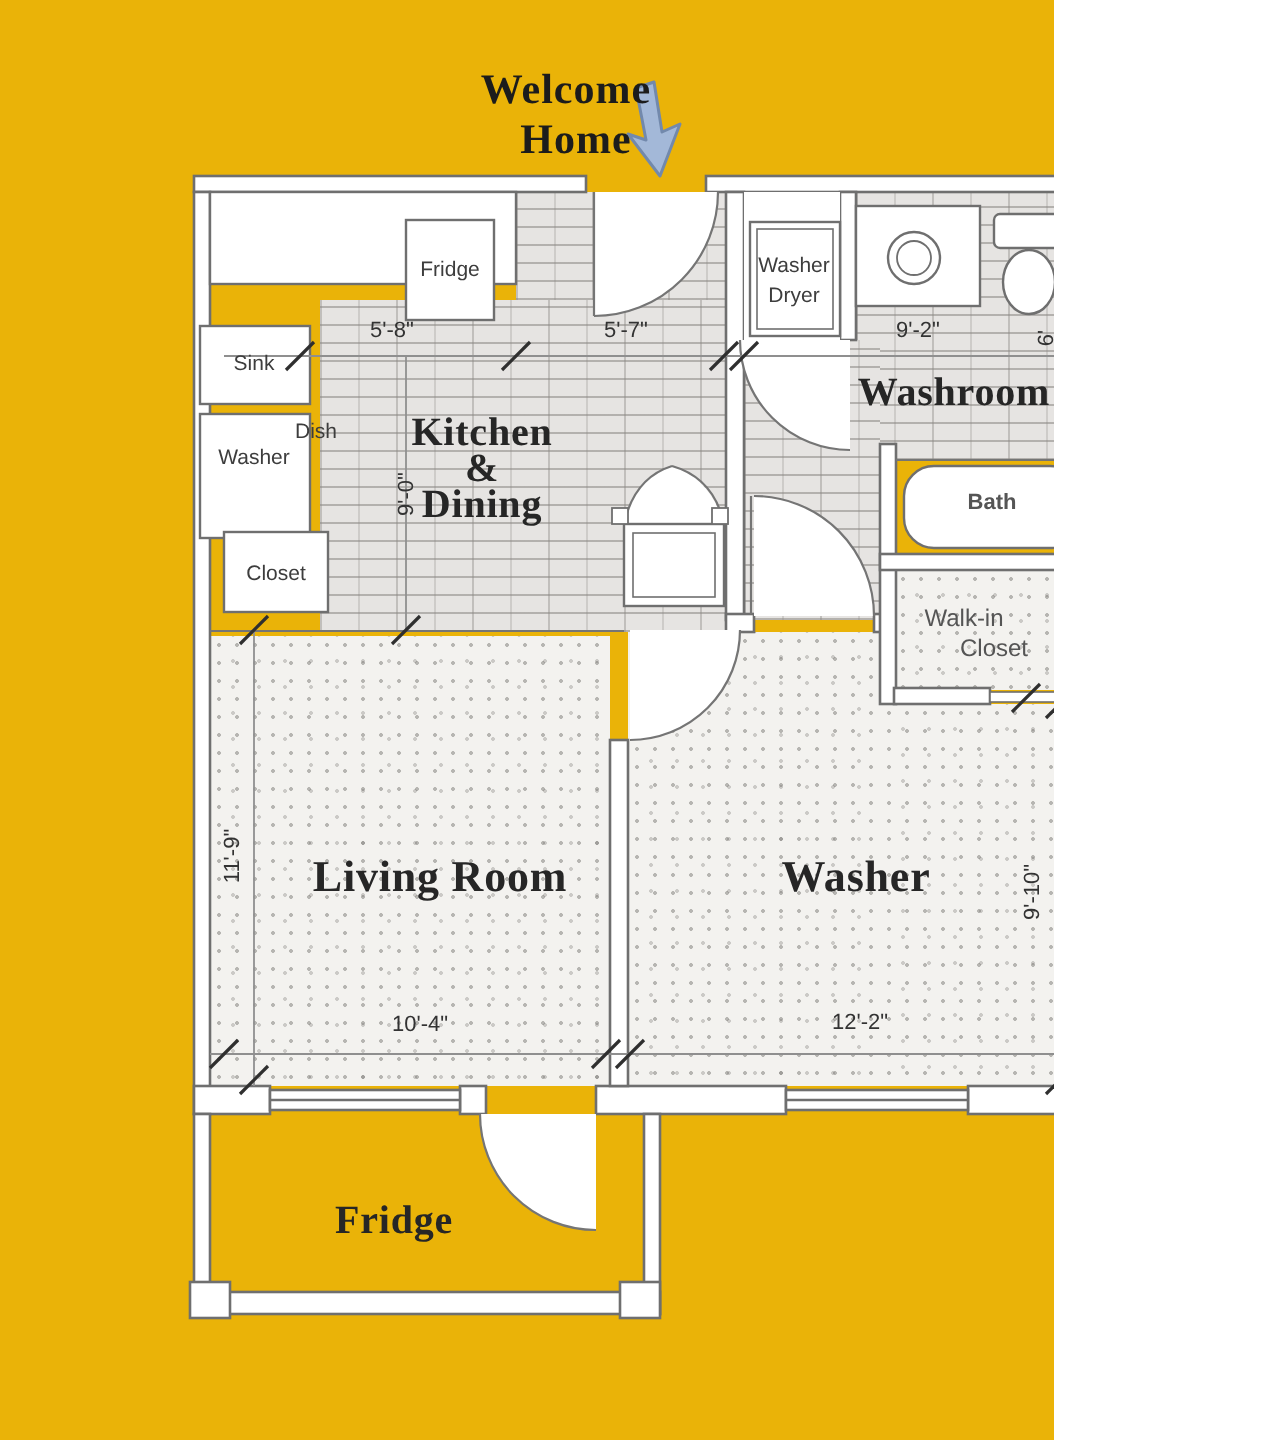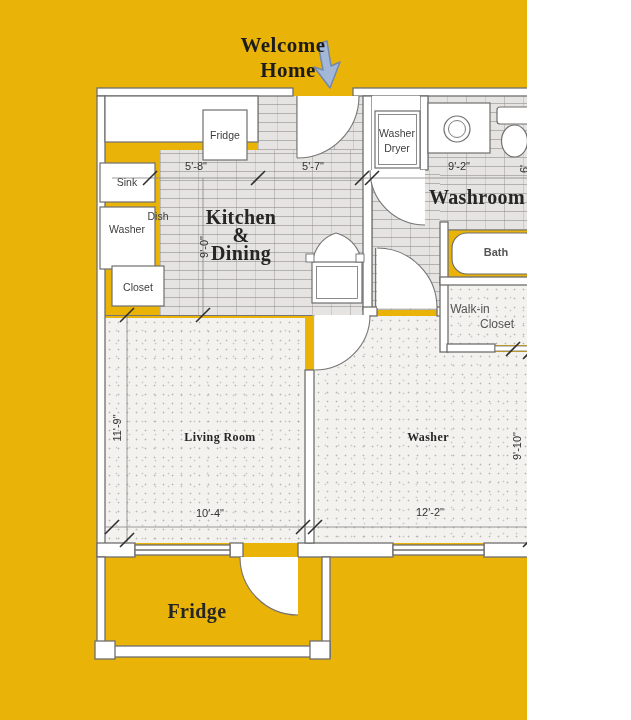--- a/index.html
+++ b/index.html
@@ -13,21 +13,21 @@
       repeating-linear-gradient(90deg, transparent 0 19px, rgba(150,147,143,.30) 19px 20px, transparent 20px 38px);}
   .stipple{background-color:#f3f2ef;
     background-image:
       radial-gradient(rgba(110,108,104,.45) 0.8px, transparent 1.1px),
       radial-gradient(rgba(110,108,104,.30) 0.8px, transparent 1.1px);
     background-size:9px 9px,13px 13px;background-position:0 0,5px 6px;}
   svg{position:absolute;left:0;top:0;}
   .lbl{position:absolute;transform:translate(-50%,-50%);white-space:nowrap;
        color:#3a3a3a;font-size:10.5px;line-height:1.15;text-align:center;}
   .room{font-family:"Liberation Serif",serif;font-weight:bold;font-size:20px;color:#262626;letter-spacing:.4px;}
-  .room-lg{font-size:12px;}
+  .room-lg{font-size:22px;}
   .dim{font-size:11px;color:#333;}
   .rot{transform:translate(-50%,-50%) rotate(-90deg);}
   .fixture{font-size:10.5px;color:#3d3d3d;}
   .soft{color:#555;font-size:12px;}
   .title{position:absolute;transform:translate(-50%,-50%);font-family:"Liberation Serif",serif;
          font-weight:bold;font-size:21px;color:#1c1c1c;letter-spacing:.5px;}
 </style>
 </head>
 <body>
 
@@ -163,21 +163,21 @@
   <div class="title" style="left:283px;top:45px;">Welcome</div>
   <div class="title" style="left:288px;top:70px;">Home</div>
 
   <div class="lbl room" style="left:241px;top:217px;">Kitchen</div>
   <div class="lbl room" style="left:241px;top:235px;">&amp;</div>
   <div class="lbl room" style="left:241px;top:253px;font-family:Liberation Serif, serif;">Dining</div>
   <div class="lbl room" style="left:477px;top:197px;">Washroom</div>
   <div class="lbl room room-lg" style="left:220px;top:438px;">Living Room</div>
   <div class="lbl room room-lg" style="left:428px;top:438px;">Washer</div>
   <div class="lbl room" style="left:197px;top:611px;">Fridge</div>
-  <div class="lbl soft" style="left:470px;top:310px;">Walk-in</div>
+  <div class="lbl soft" style="left:482px;top:310px;">Walk-in</div>
   <div class="lbl soft" style="left:497px;top:325px;">Closet</div>
   <div class="lbl soft" style="left:496px;top:252px;font-size:11px;font-weight:bold;">Bath</div>
 
   <div class="lbl fixture" style="left:225px;top:135px;">Fridge</div>
   <div class="lbl fixture" style="left:127px;top:182px;">Sink</div>
   <div class="lbl fixture" style="left:127px;top:216px;margin-left:31px;">Dish</div>
   <div class="lbl fixture" style="left:127px;top:229px;">Washer</div>
   <div class="lbl fixture" style="left:138px;top:287px;">Closet</div>
   <div class="lbl fixture" style="left:397px;top:133px;">Washer</div>
   <div class="lbl fixture" style="left:397px;top:148px;">Dryer</div>

